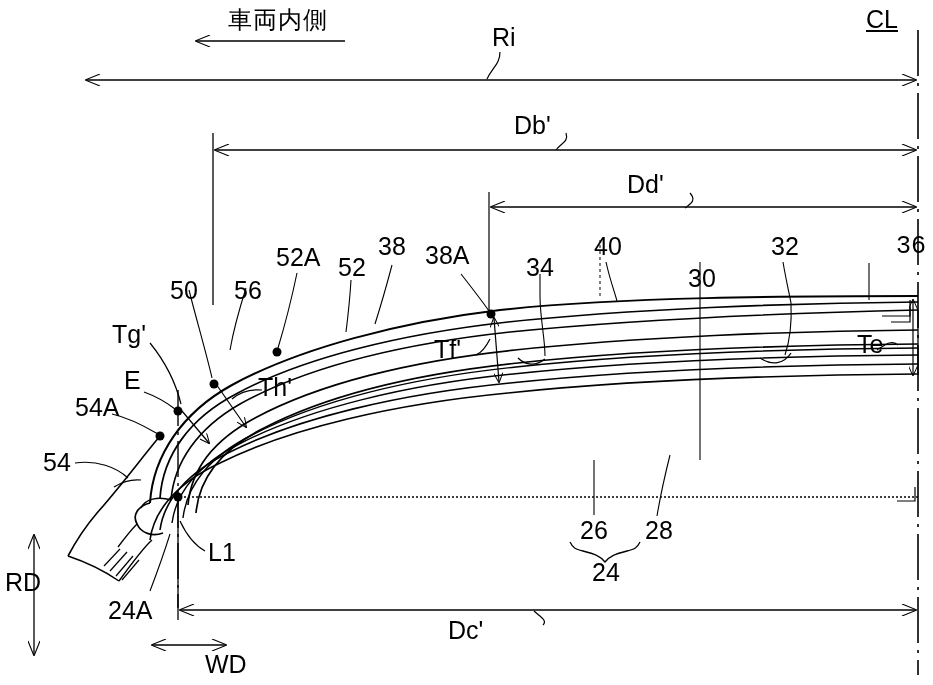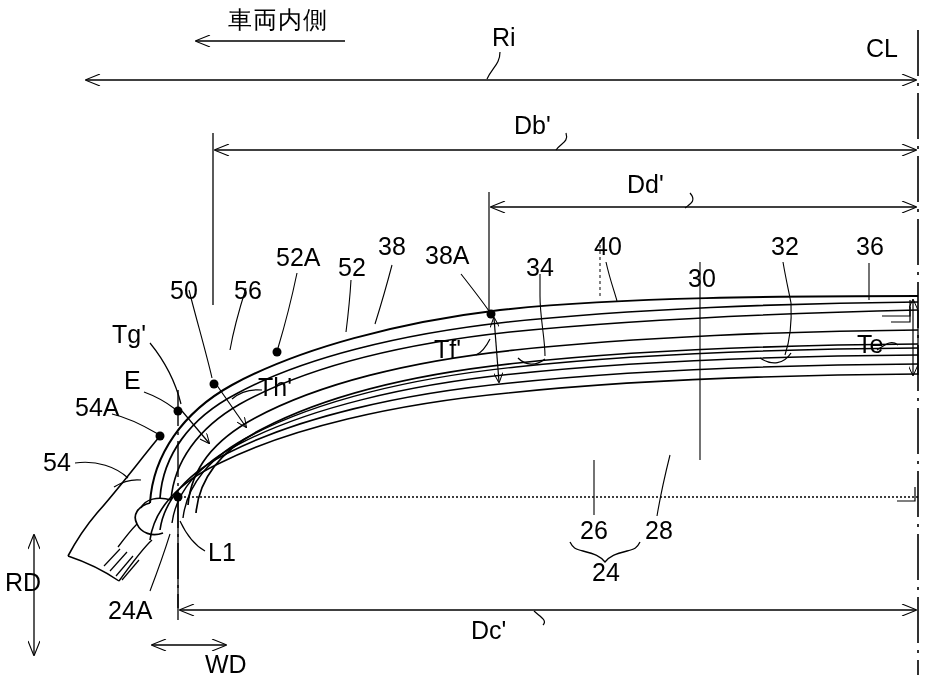--- a/index.html
+++ b/index.html
@@ -234,27 +234,27 @@
       <line x1="180" y1="497" x2="918" y2="497" stroke="#000" stroke-width="1.1" stroke-dasharray="2,2"></line>
       <line x1="918" y1="310" x2="918" y2="375" stroke="#000" stroke-width="1.3"></line>
     </g>
 
   </svg>
 
   <div class="lbl lbl-jp" style="left:228px; top:8px;">車両内側</div>
 
   <div class="lbl" style="left:492px; top:25px;">Ri</div>
 
-  <div class="lbl" style="left:866px; top:36px;">CL</div>
+  <div class="lbl" style="left:866px; top:7px;text-decoration:underline;">CL</div>
 
   <div class="lbl" style="left:514px; top:113px;text-align:right;">Db'</div>
 
   <div class="lbl" style="left:627px; top:172px;">Dd'</div>
 
-  <div class="lbl" style="left:471px; top:618px;text-align:right;">Dc'</div>
+  <div class="lbl" style="left:448px; top:618px;text-align:right;">Dc'</div>
 
   <div class="lbl" style="left:205px; top:652px;">WD</div>
 
   <div class="lbl" style="left:5px; top:570px;">RD</div>
 
   <div class="lbl" style="left:857px; top:332px;">Te</div>
 
   <div class="lbl" style="left:434px; top:337px;">Tf'</div>
 
   <div class="lbl" style="left:112px; top:322px;">Tg'</div>
@@ -278,21 +278,21 @@
   <div class="lbl" style="left:425px; top:243px;">38A</div>
 
   <div class="lbl" style="left:526px; top:255px;">34</div>
 
   <div class="lbl" style="left:594px; top:234px;">40</div>
 
   <div class="lbl" style="left:688px; top:234px;margin-top:32px;">30</div>
 
   <div class="lbl" style="left:771px; top:234px;">32</div>
 
-  <div class="lbl" style="left:856px; top:234px;">36</div>
+  <div class="lbl" style="left:896px; top:234px;font-family:Liberation Mono, monospace;">36</div>
 
   <div class="lbl" style="left:75px; top:395px;">54A</div>
 
   <div class="lbl" style="left:43px; top:450px;">54</div>
 
   <div class="lbl" style="left:108px; top:598px;">24A</div>
 
   <div class="lbl" style="left:580px; top:518px;">26</div>
 
   <div class="lbl" style="left:645px; top:518px;text-align:center;">28</div>

